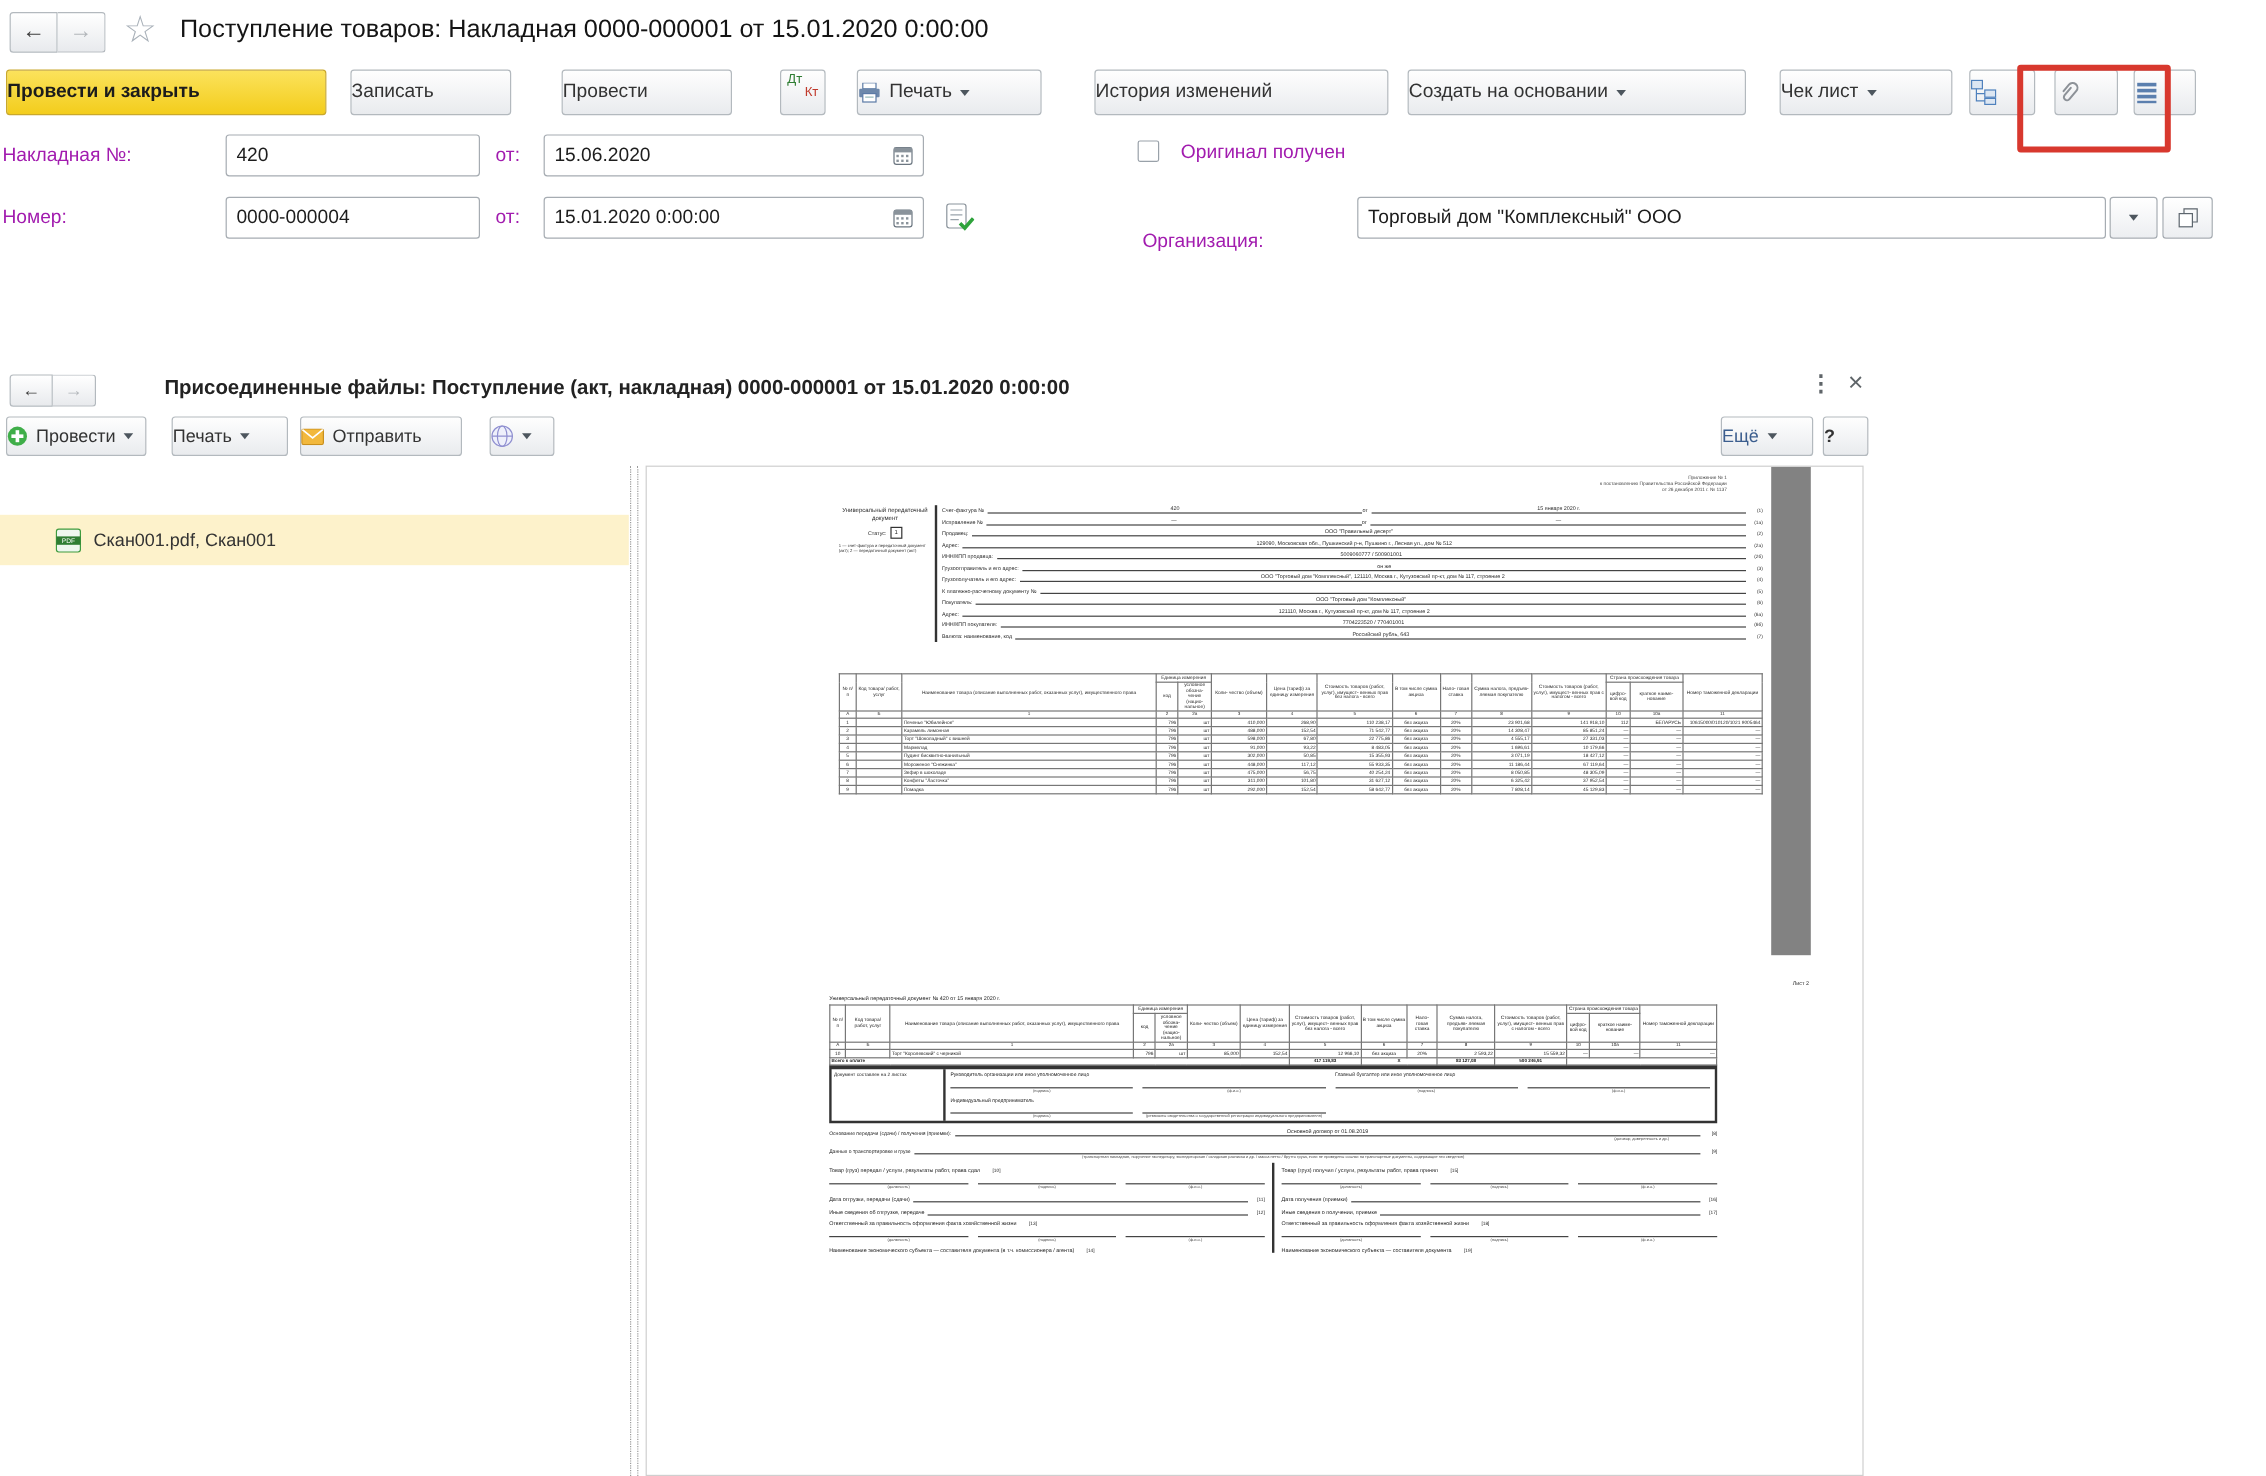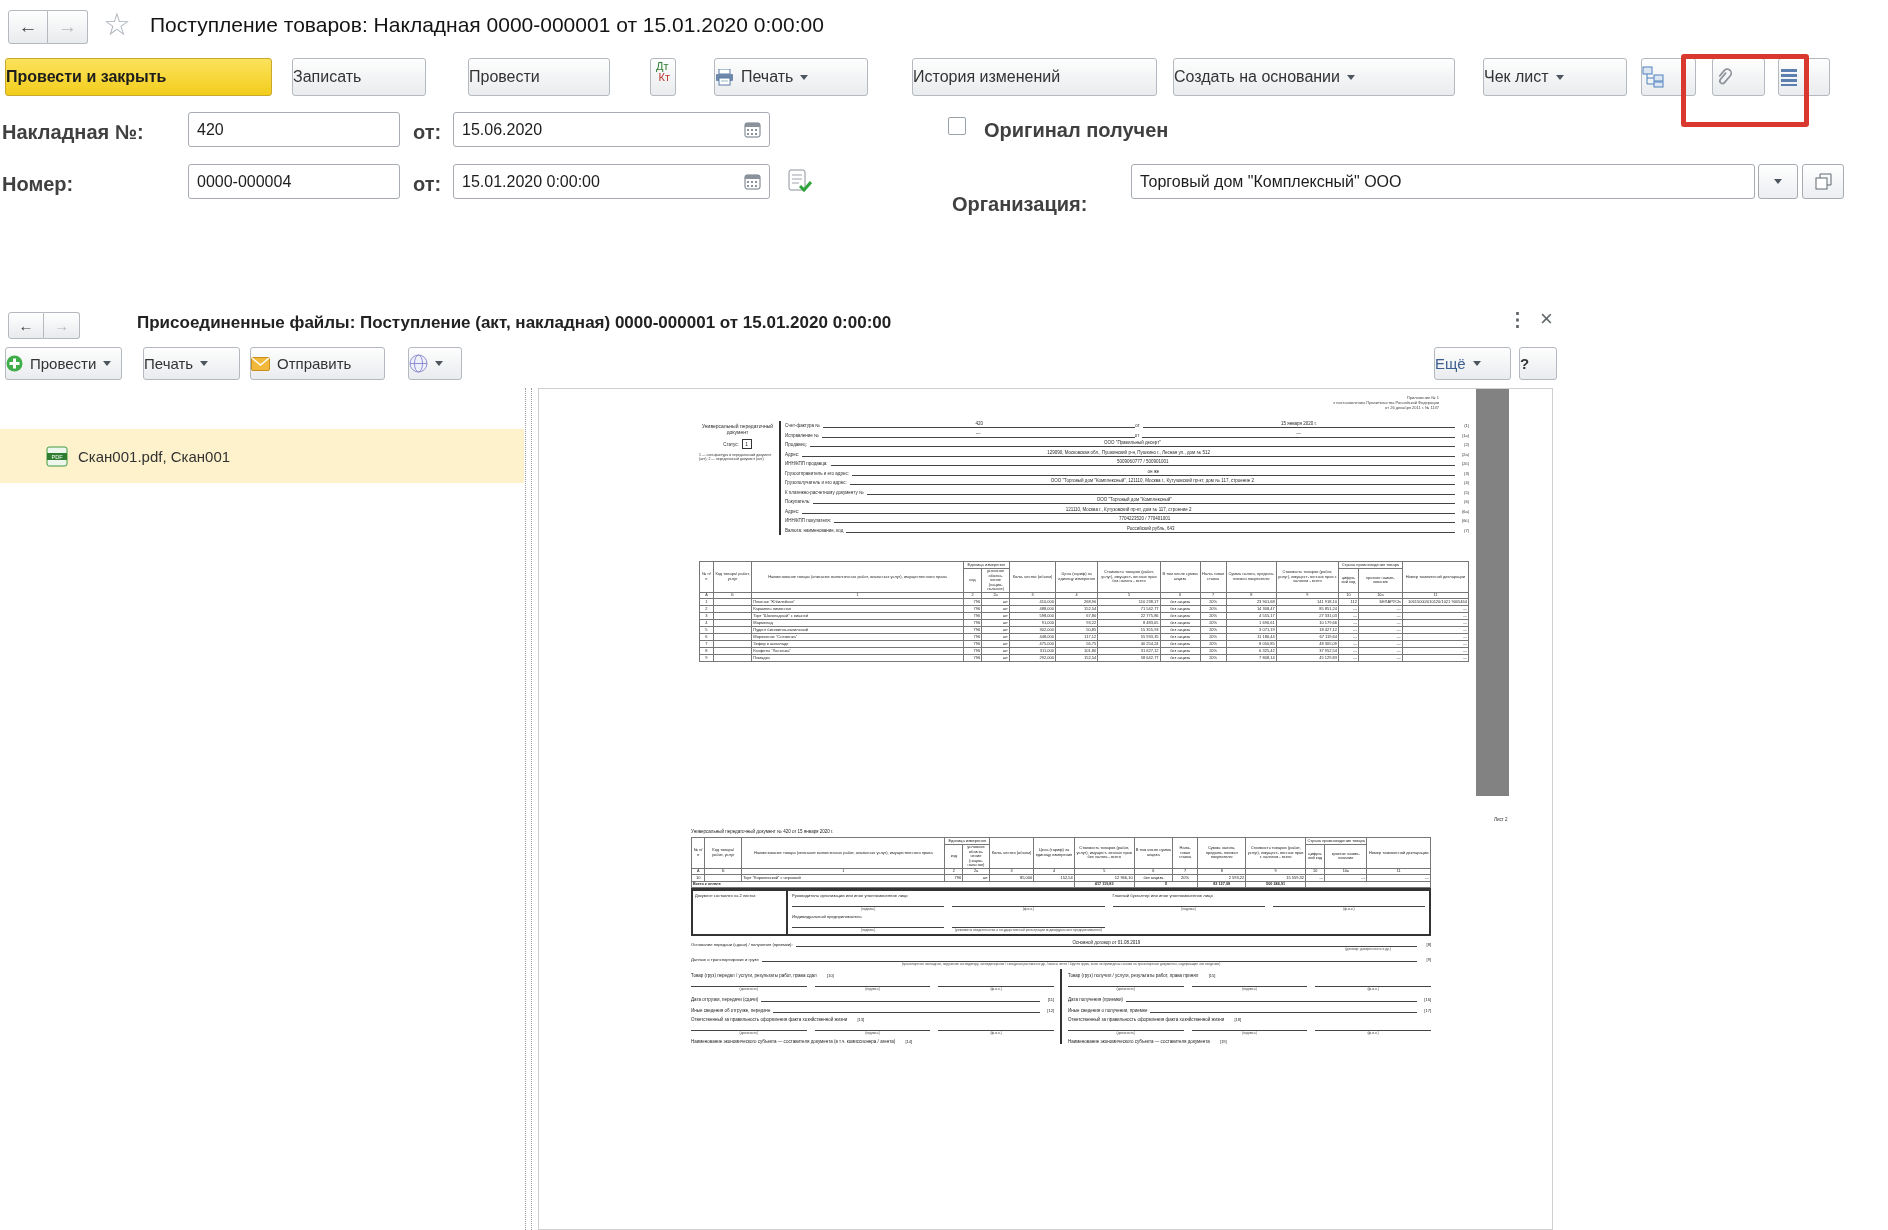--- a/index.html
+++ b/index.html
@@ -14,35 +14,35 @@
   .navgrp{position:absolute;display:flex;}
   .navgrp .nbtn{width:40px;height:34px;display:flex;align-items:center;justify-content:center;
        background:linear-gradient(#fff,#e8eaed);border:1px solid #b3b9be;box-sizing:border-box;font-size:19px;}
   .navgrp .nbtn:first-child{border-radius:3px 0 0 3px;}
   .navgrp .nbtn:last-child{border-radius:0 3px 3px 0;border-left:none;}
   .navgrp.small .nbtn{width:36px;height:27px;font-size:15px;}
   .arrow-back{color:#3c3c3c;} .arrow-fwd{color:#b3b7bb;}
   .dd{width:0;height:0;border-left:4px solid transparent;border-right:4px solid transparent;
       border-top:5px solid #4d565e;display:inline-block;}
   
-  .flabel{position:absolute;font-size:20px;color:#404040;font-weight:bold;}
+  .flabel{position:absolute;font-size:16px;color:#a21caf;}
   .field{position:absolute;height:35px;border:1px solid #a6acb2;border-radius:3px;background:#fff;
          box-sizing:border-box;display:flex;align-items:center;font-size:16px;color:#1d1d1d;padding:0 8px;}
   .field .val{flex:1;white-space:nowrap;overflow:hidden;}
   .sqbtn{position:absolute;height:35px;border:1px solid #a6acb2;border-radius:3px;background:linear-gradient(#fff,#eceef1);
          box-sizing:border-box;display:flex;align-items:center;justify-content:center;}
   .cbox{position:absolute;width:18px;height:18px;border:1px solid #99a1a9;border-radius:2px;background:#fff;box-sizing:border-box;}
   
   .redbox{position:absolute;left:1681px;top:54px;width:118px;height:63px;border:5px solid #d8382e;border-radius:3px;z-index:50;}
   
   .w2title{position:absolute;left:137px;top:313px;font-size:17px;font-weight:bold;color:#222;}
   .winctl{position:absolute;font-size:19px;color:#5f6569;}
   .listhead{position:absolute;left:0;top:392px;width:524px;height:37px;border-bottom:1px solid #d9d9d9;
             display:flex;align-items:center;background:#fcfcfc;box-sizing:border-box;}
-  .listrow{position:absolute;left:0;top:429px;width:524px;height:54px;background:#fdf2cb;display:flex;align-items:center;}
+  .listrow{position:absolute;left:0;top:429px;width:524px;height:42px;background:#fdf2cb;display:flex;align-items:center;}
   .splitter{position:absolute;left:525px;top:388px;width:7px;height:842px;
             border-left:1px dotted #9b9b9b;border-right:1px dotted #9b9b9b;box-sizing:border-box;}
   .preview{position:absolute;left:538px;top:388px;width:1015px;height:842px;background:#fff;
            border:1px solid #cfcfcf;box-sizing:border-box;overflow:hidden;}
   .thumbbar{position:absolute;left:937px;top:0;width:33px;height:407px;background:#828282;}
   
   .doc{position:absolute;color:#222;}
   .annex{position:absolute;left:560px;top:6px;width:340px;text-align:right;font-size:4px;line-height:1.25;
          white-space:pre-line;color:#444;}
   .dochead{position:absolute;left:160px;top:32px;width:770px;display:flex;}
@@ -99,21 +99,21 @@
 
   <div class="btn ybtn" style="left:5px;top:58px;width:267px;">
       <span>Провести и закрыть</span>
     </div>
   <div class="btn" style="left:292px;top:58px;width:134px;">
       <span>Записать</span>
     </div>
   <div class="btn" style="left:468px;top:58px;width:142px;">
       <span>Провести</span>
     </div>
-  <div class="btn" style="left:650px;top:58px;width:26px;flex-direction:column;gap:0;line-height:1;padding:2px 0;">
+  <div class="btn" style="left:650px;top:58px;width:38px;flex-direction:column;gap:0;line-height:1;padding:2px 0;">
     <span style="font-size:11px;color:#2e7d32;align-self:flex-start;margin-left:5px;">Дт</span>
     <span style="font-size:11px;color:#c0392b;align-self:flex-end;margin-right:5px;">Кт</span>
   </div>
   <div class="btn" style="left:714px;top:58px;width:154px;">
     <svg class="ic" width="19" height="17" viewBox="0 0 19 17">
       <rect x="4" y="0" width="11" height="5" fill="#fff" stroke="#5b7aa6"></rect>
       <rect x="1" y="5" width="17" height="7" rx="1" fill="#6d88ab"></rect>
       <rect x="4" y="9" width="11" height="7" fill="#fff" stroke="#5b7aa6"></rect>
       <line x1="6" y1="12" x2="13" y2="12" stroke="#9bb"></line>
     </svg>

